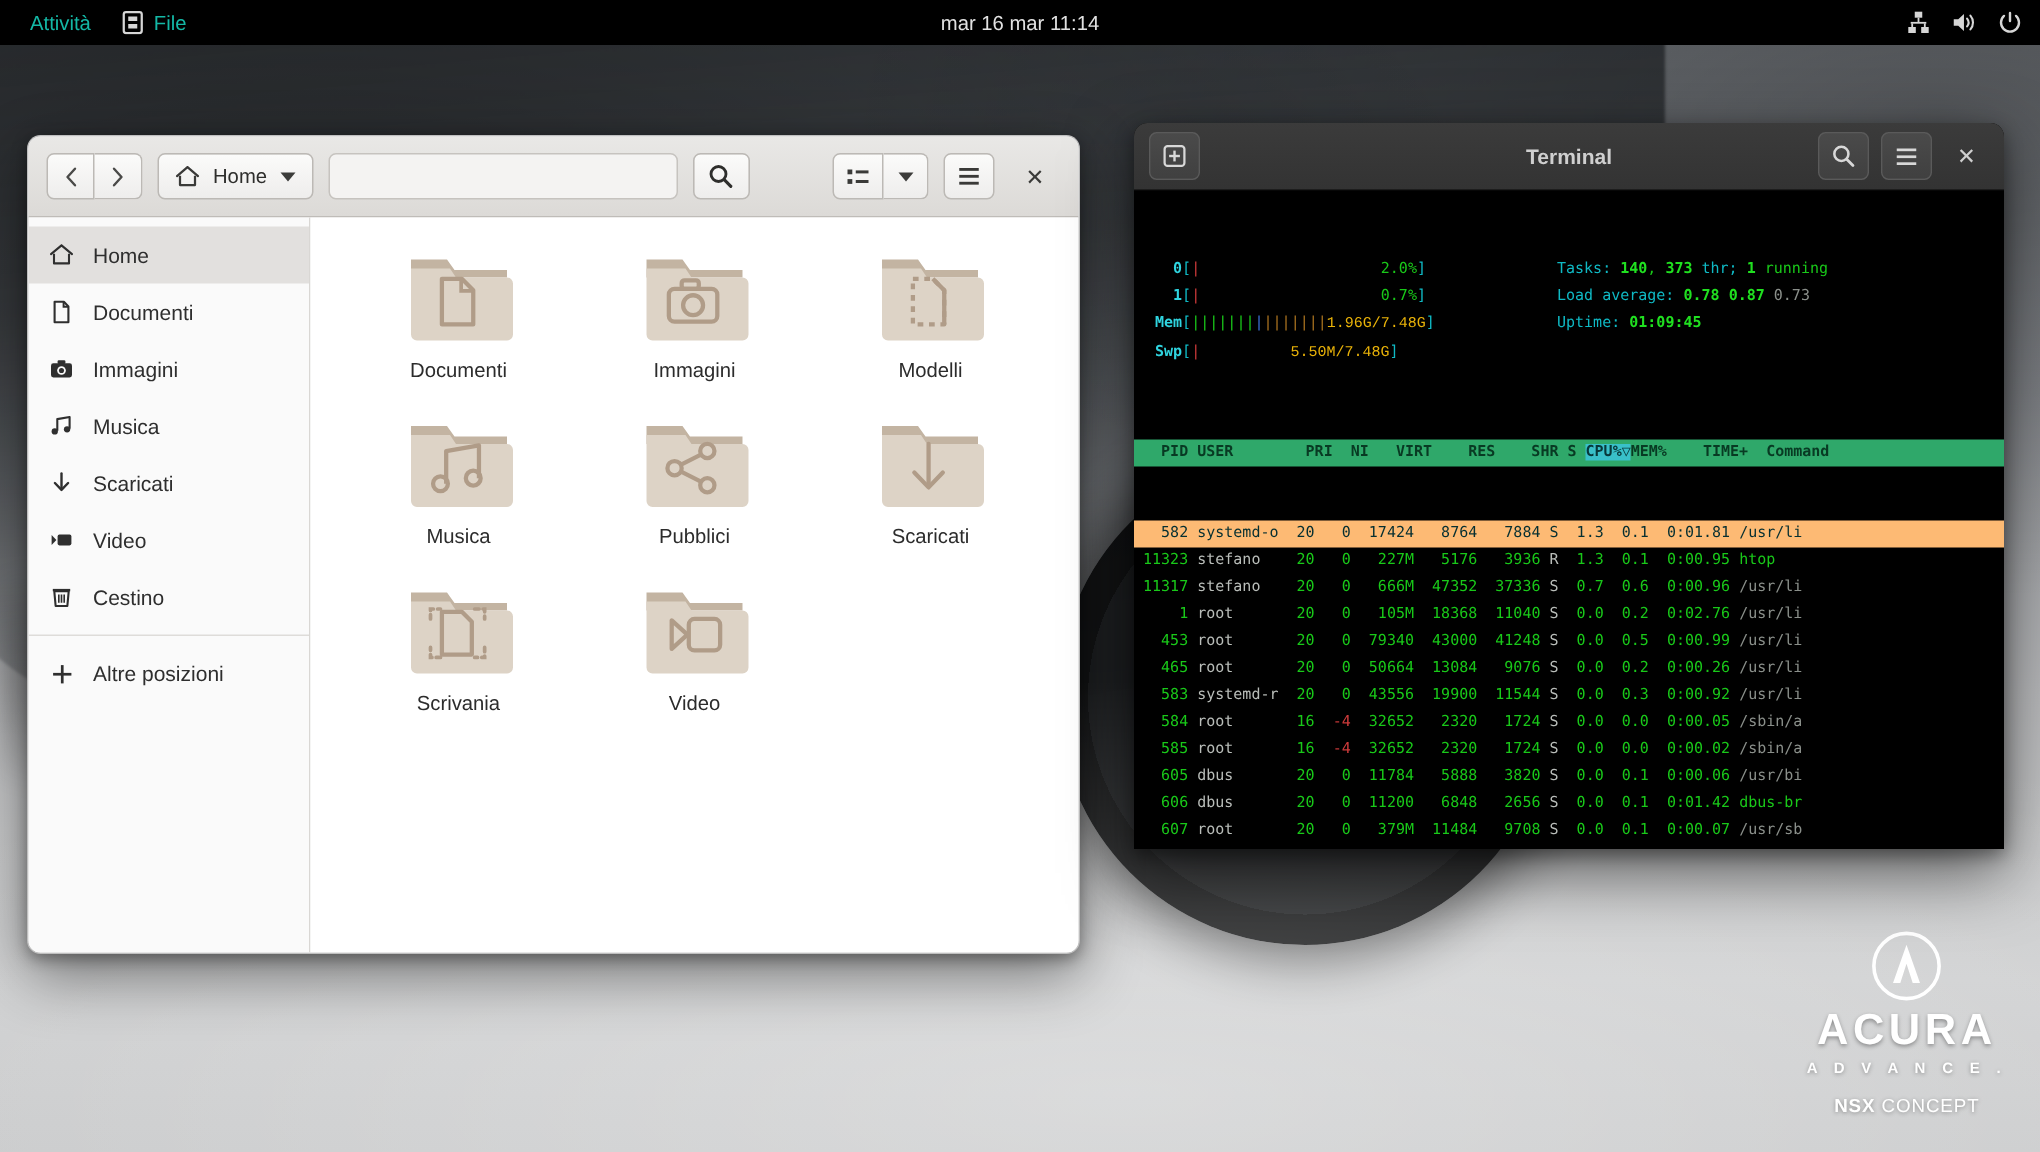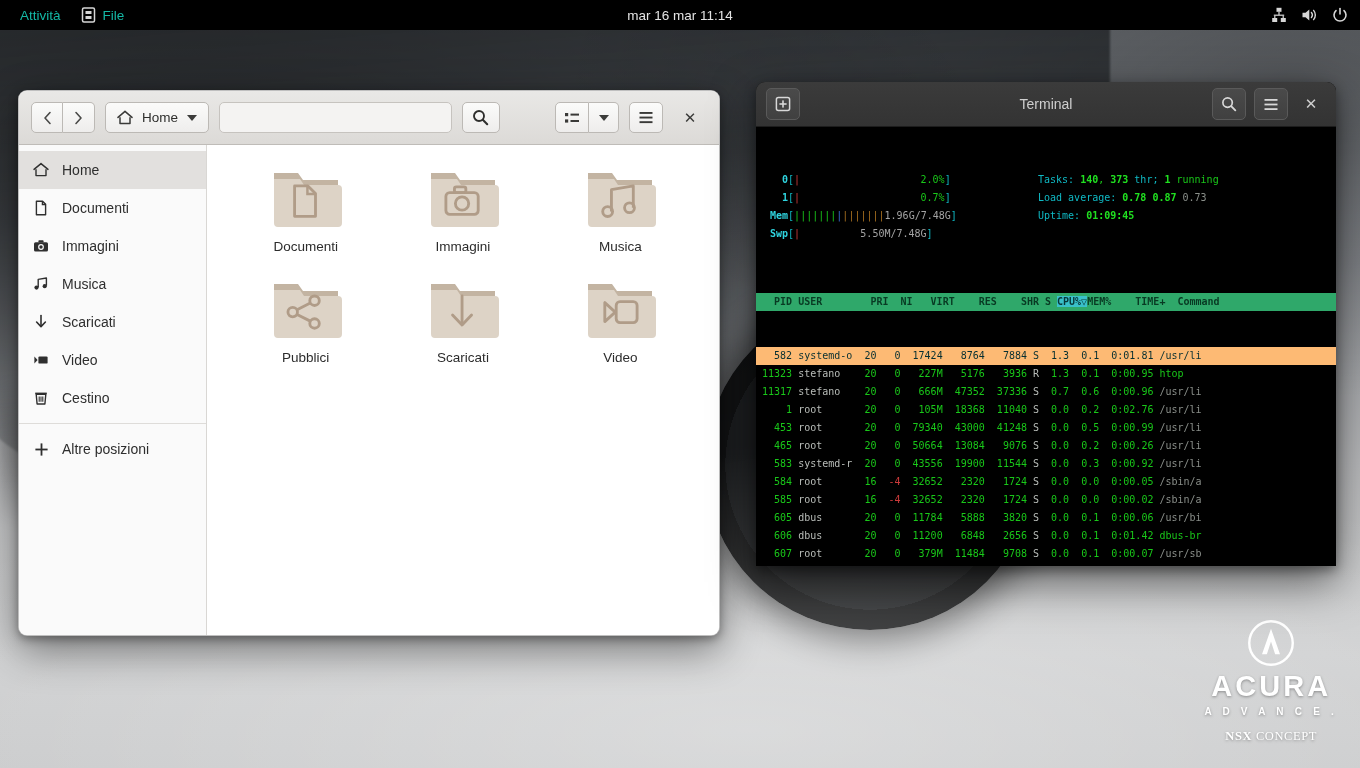--- a/index.html
+++ b/index.html
@@ -75,21 +75,21 @@
     text-shadow: 0 1px 3px rgba(0,0,0,0.35);
   }
   #acura-watermark .acura-logo { width: 48px; height: 48px; margin: 0 auto 5px; display:block; }
   #acura-watermark .acura-word {
     font-size: 29px; font-weight: 700; letter-spacing: 3px; line-height: 1;
   }
   #acura-watermark .acura-tag {
     font-size: 10px; letter-spacing: 4.2px; margin-top: 5px; font-weight: 600;
   }
   #acura-watermark .acura-model {
-    font-size: 12.5px; letter-spacing: 0.6px; margin-top: 12px; font-family: Liberation Serif, serif;
+    font-size: 12.5px; letter-spacing: 0.6px; margin-top: 12px;
   }
   #acura-watermark .acura-model b { font-weight: 700; }
 
   
   #topbar {
     position: absolute; left: 0; top: 0; width: 1360px; height: 30px;
     background: #000; color: #d6d6d6; font-size: 13.5px;
     display: flex; align-items: center;
   }
   #topbar .tb-left { display: flex; align-items: center; gap: 0px; padding-left: 10px; }
@@ -209,21 +209,21 @@
   }
   .term-btn {
     width: 34px; height: 32px; border-radius: 5px;
     background: linear-gradient(180deg,#4a4a4a,#404040);
     border: 1px solid #5a5a5a;
     display: flex; align-items: center; justify-content: center;
     color: #d8d8d8; cursor: pointer;
   }
   #term-title {
     position: absolute; left: 0; right: 0; text-align: center;
-    font-size: 14px; font-weight: 400; color: #cfcfcf; pointer-events: none;
+    font-size: 14px; font-weight: 700; color: #cfcfcf; pointer-events: none;
   }
   .term-right { margin-left: auto; display: flex; align-items: center; gap: 8px; z-index: 2; }
   .term-close {
     width: 30px; height: 30px; display: flex; align-items: center; justify-content: center;
     color: #cfcfcf; font-size: 15px; cursor: pointer; border-radius: 5px;
   }
 
   #term-screen {
     flex: 1 1 auto; background: #000; color: #19c819;
     font-family: "DejaVu Sans Mono", "Liberation Mono", monospace;
@@ -232,21 +232,21 @@
     white-space: pre;
   }
   .meter-line { padding-left: 14px; }
   .c-cyan { color: #0fb9c4; }
   .c-cyanb { color: #2fd4df; font-weight: bold; }
   .c-green { color: #19c819; }
   .c-greenb { color: #20e020; font-weight: bold; }
   .c-white { color: #b9bdb9; }
   .c-gray  { color: #8a8f8a; }
   .c-red   { color: #cc3a3a; }
-  .c-brown { color: #a3a3a3; }
+  .c-brown { color: #eab308; font-family: Liberation Mono, monospace; }
 
   .hdr-row {
     background: #2fa86a; color: #083a23; font-weight: bold;
     padding: 0; display: block; white-space: pre;
   }
   .hdr-row .sortcol { background: #39c0c9; color: #08383a; }
   .sel-row { background: #fdba74; color: #062f31; }
   .sel-row span { color: #062f31 !important; }
 
   .procline { display: block; }
@@ -490,20 +490,31 @@
                   <circle cx="37" cy="38.5" r="7" fill="none" stroke="#b09c88" stroke-width="3"></circle>
                 </g>
               </svg></div>
             <div class="folder-label">Immagini</div>
           </div>
           <div class="folder-cell">
             <div class="folder-art"><svg width="76" height="66" viewBox="0 0 76 66">
                 <path d="M6 8 H30 L35 15 H70 V20 H6 Z" fill="#c3b4a2"></path>
                 <path d="M6 14 H32 L36 20 H70 a4 4 0 0 1 4 4 V58 a4 4 0 0 1 -4 4 H10 a4 4 0 0 1 -4 -4 Z" fill="#ddd3c6"></path>
                 <g transform="translate(0,0) scale(0.95) translate(2,2)">
+                  <path d="M26 20 H40 L48 28 V52 H26 Z" fill="none" stroke="#b09c88" stroke-width="3" stroke-linejoin="round" stroke-dasharray="4 4"></path>
+                  <path d="M40 20 L48 28 V52" fill="none" stroke="#b09c88" stroke-width="3" stroke-linejoin="round"></path>
+                </g>
+              </svg></div>
+            <div class="folder-label">Modelli</div>
+          </div>
+          <div class="folder-cell">
+            <div class="folder-art"><svg width="76" height="66" viewBox="0 0 76 66">
+                <path d="M6 8 H30 L35 15 H70 V20 H6 Z" fill="#c3b4a2"></path>
+                <path d="M6 14 H32 L36 20 H70 a4 4 0 0 1 4 4 V58 a4 4 0 0 1 -4 4 H10 a4 4 0 0 1 -4 -4 Z" fill="#ddd3c6"></path>
+                <g transform="translate(0,0) scale(0.95) translate(2,2)">
                   <path d="M29 47 V24 L52 20 V43" fill="none" stroke="#b09c88" stroke-width="3" stroke-linejoin="round"></path>
                   <circle cx="25" cy="47" r="5.2" fill="none" stroke="#b09c88" stroke-width="3"></circle>
                   <circle cx="48" cy="43" r="5.2" fill="none" stroke="#b09c88" stroke-width="3"></circle>
                 </g>
               </svg></div>
             <div class="folder-label">Musica</div>
           </div>
           <div class="folder-cell">
             <div class="folder-art"><svg width="76" height="66" viewBox="0 0 76 66">
                 <path d="M6 8 H30 L35 15 H70 V20 H6 Z" fill="#c3b4a2"></path>
@@ -520,20 +531,31 @@
           <div class="folder-cell">
             <div class="folder-art"><svg width="76" height="66" viewBox="0 0 76 66">
                 <path d="M6 8 H30 L35 15 H70 V20 H6 Z" fill="#c3b4a2"></path>
                 <path d="M6 14 H32 L36 20 H70 a4 4 0 0 1 4 4 V58 a4 4 0 0 1 -4 4 H10 a4 4 0 0 1 -4 -4 Z" fill="#ddd3c6"></path>
                 <g transform="translate(0,0) scale(0.95) translate(2,2)">
                   <path d="M37 19 V48" stroke="#b09c88" stroke-width="3" stroke-linecap="round"></path>
                   <path d="M27 39 L37 49.5 L47 39" fill="none" stroke="#b09c88" stroke-width="3" stroke-linecap="round" stroke-linejoin="round"></path>
                 </g>
               </svg></div>
             <div class="folder-label">Scaricati</div>
+          </div>
+          <div class="folder-cell">
+            <div class="folder-art"><svg width="76" height="66" viewBox="0 0 76 66">
+                <path d="M6 8 H30 L35 15 H70 V20 H6 Z" fill="#c3b4a2"></path>
+                <path d="M6 14 H32 L36 20 H70 a4 4 0 0 1 4 4 V58 a4 4 0 0 1 -4 4 H10 a4 4 0 0 1 -4 -4 Z" fill="#ddd3c6"></path>
+                <g transform="translate(0,0) scale(0.95) translate(2,2)">
+                  <path d="M26 20 H40 L47 27 V50 H26 Z" fill="none" stroke="#b09c88" stroke-width="3" stroke-linejoin="round"></path>
+                  <path d="M18 25 V18 H25 M49 18 H56 V25 M56 45 V52 H49 M25 52 H18 V45" fill="none" stroke="#b09c88" stroke-width="2.6" stroke-linecap="round" stroke-dasharray="3 3"></path>
+                </g>
+              </svg></div>
+            <div class="folder-label">Scrivania</div>
           </div>
           <div class="folder-cell">
             <div class="folder-art"><svg width="76" height="66" viewBox="0 0 76 66">
                 <path d="M6 8 H30 L35 15 H70 V20 H6 Z" fill="#c3b4a2"></path>
                 <path d="M6 14 H32 L36 20 H70 a4 4 0 0 1 4 4 V58 a4 4 0 0 1 -4 4 H10 a4 4 0 0 1 -4 -4 Z" fill="#ddd3c6"></path>
                 <g transform="translate(0,0) scale(0.95) translate(2,2)">
                   <path d="M22 26 L22 46 L33 36 Z" fill="none" stroke="#b09c88" stroke-width="3" stroke-linejoin="round"></path>
                   <rect x="34" y="25" width="22" height="22" rx="4" fill="none" stroke="#b09c88" stroke-width="3"></rect>
                 </g>
               </svg></div>

